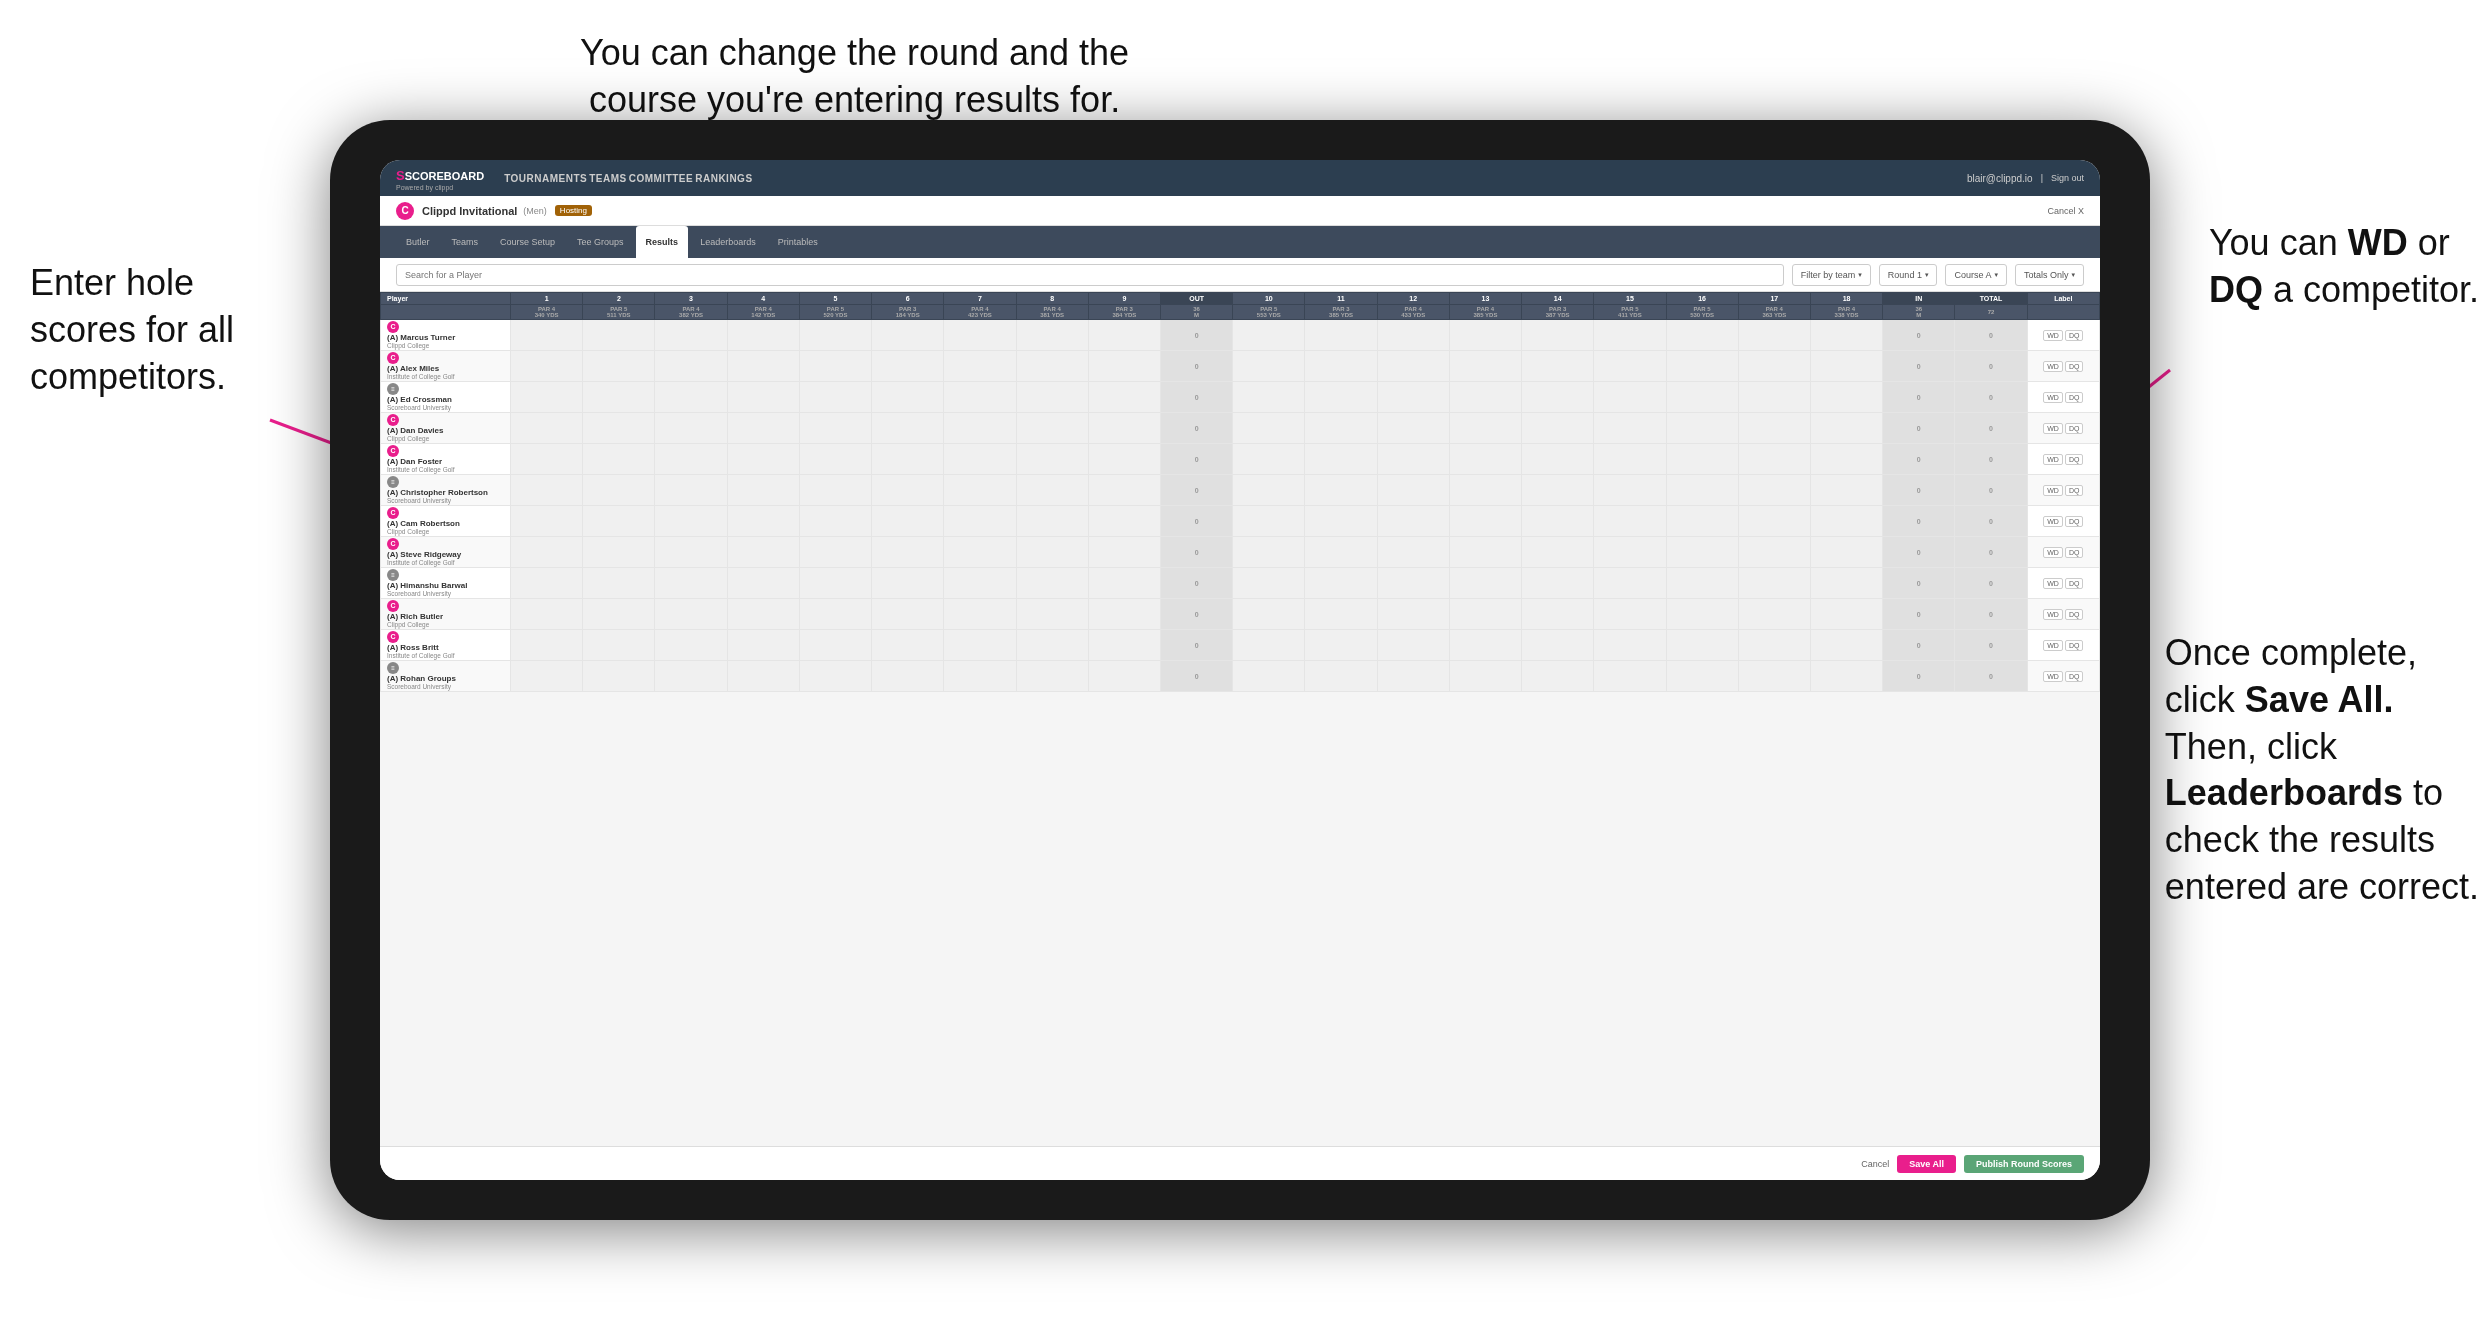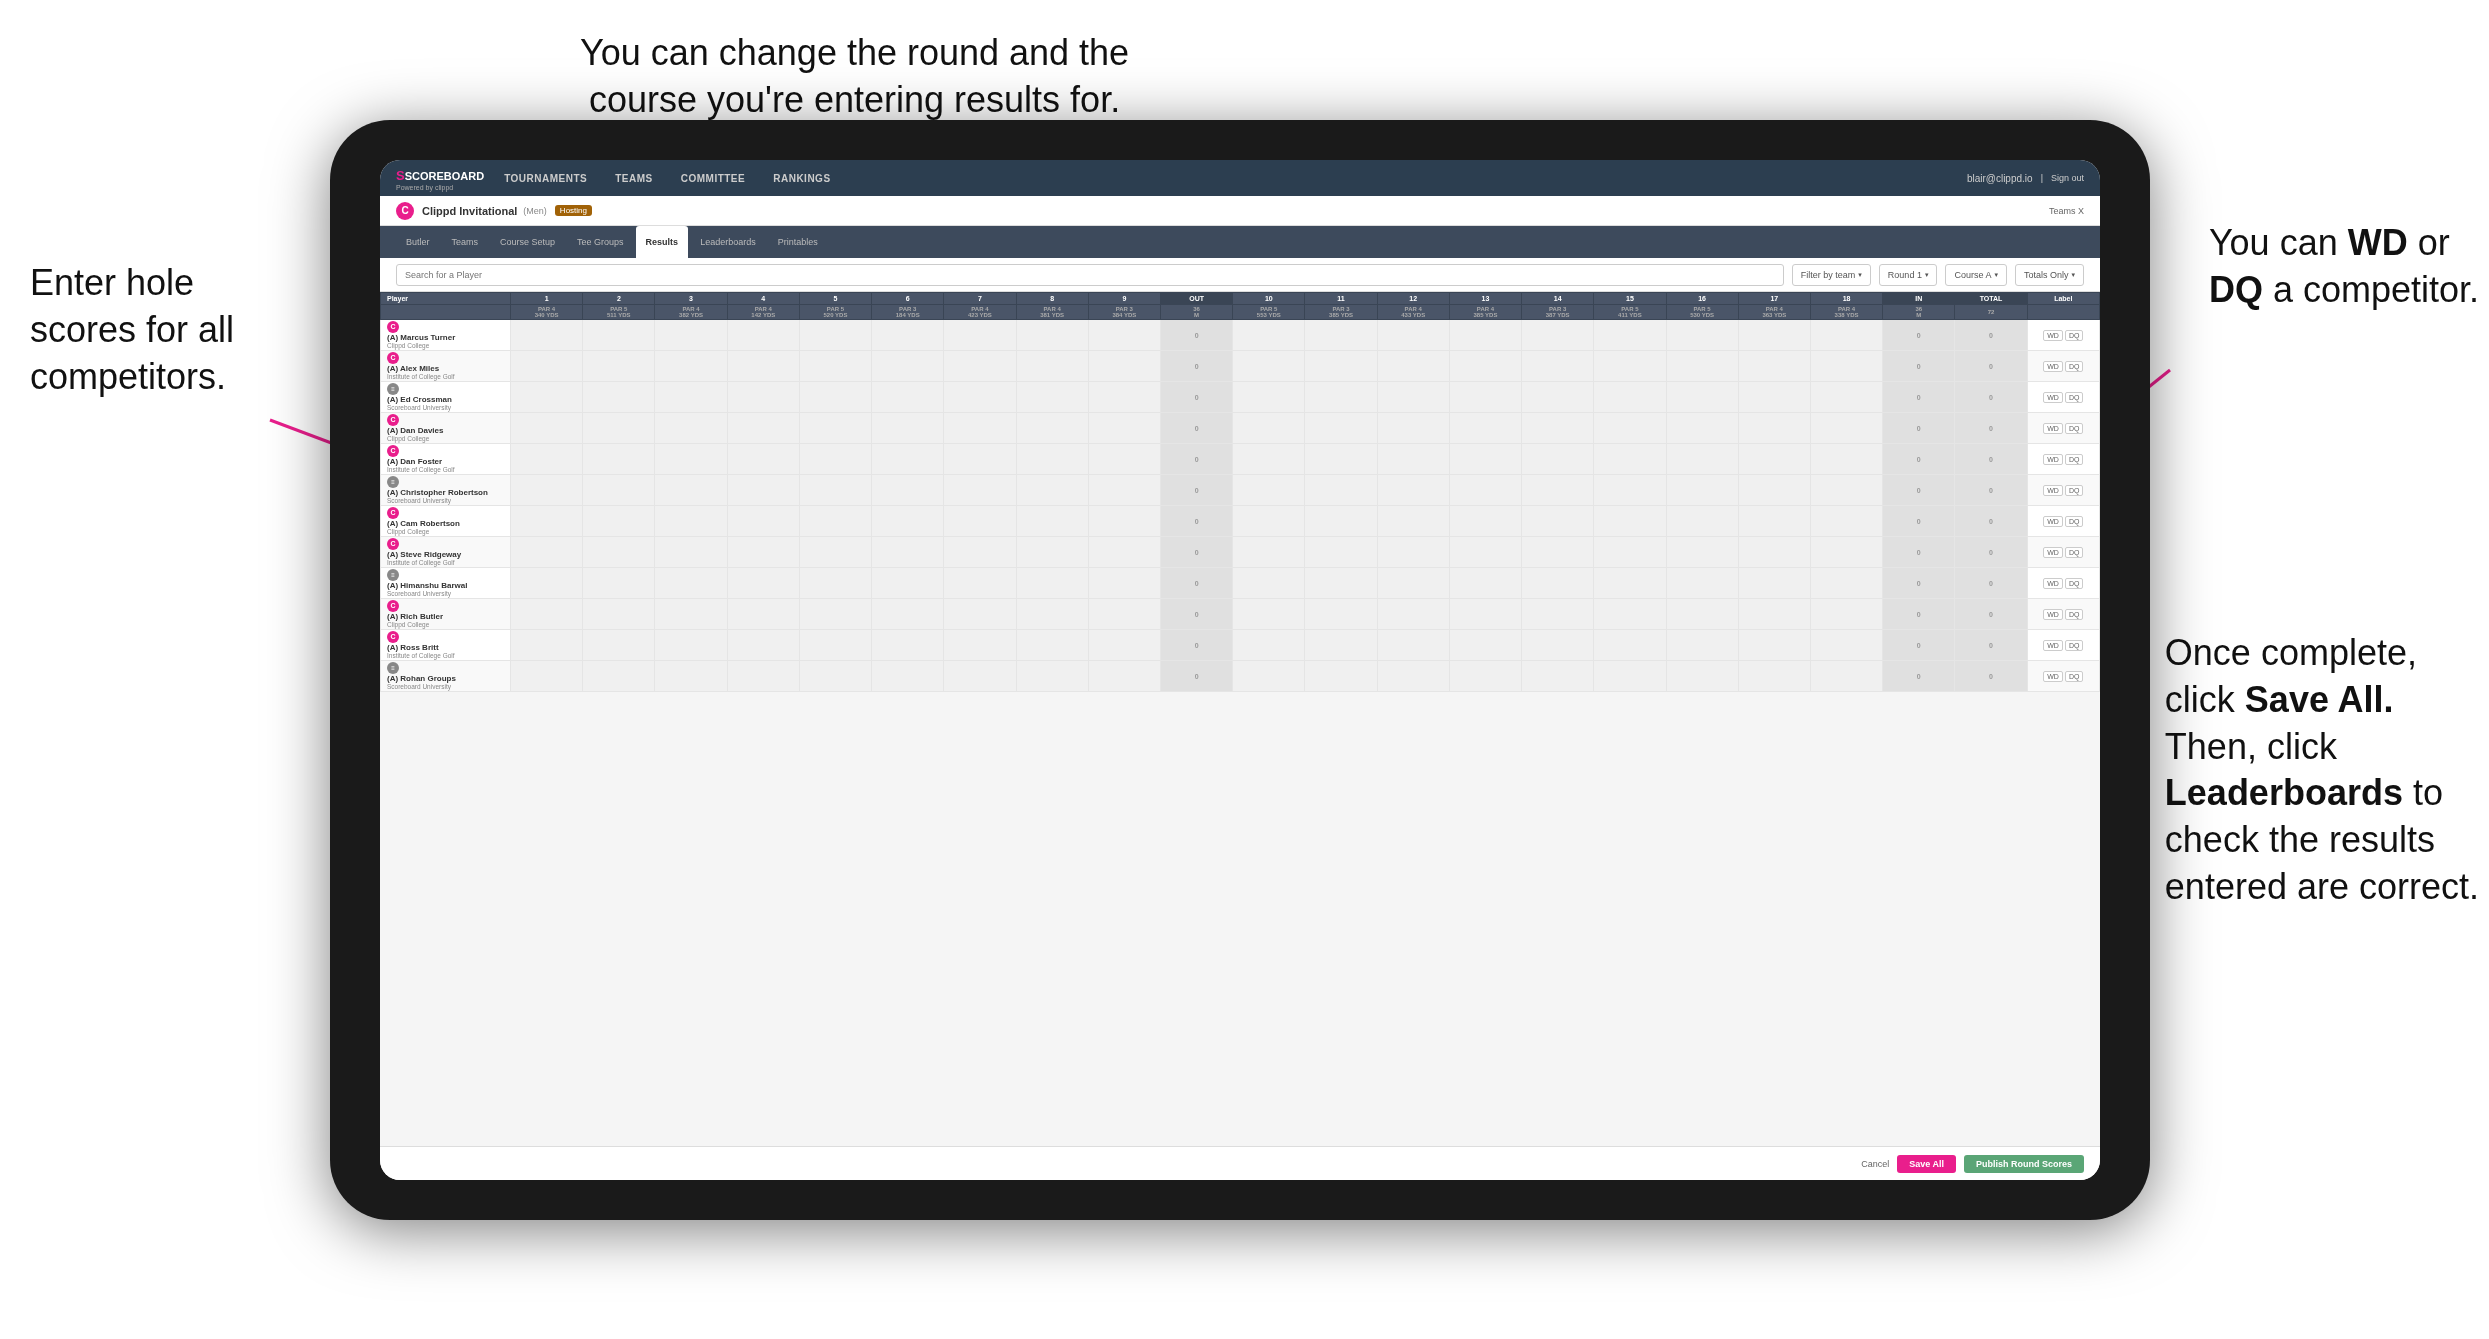--- a/index.html
+++ b/index.html
@@ -57,21 +57,21 @@
 
     .powered-by {
       color: #aaa;
       font-size: 7px;
       display: block;
     }
 
     .nav-links {
       display: flex;
       margin-left: 20px;
-      gap: 28px;
+      gap: 2px;
     }
 
     .nav-link {
       color: #ccc;
       font-size: 10px;
       text-decoration: none;
       font-weight: 600;
       letter-spacing: 0.5px;
     }
 
@@ -505,21 +505,21 @@
         <span style="color:#ccc;font-size:9px;">|</span>
         <span class="sign-out">Sign out</span>
       </div>
     </div>
 
     <div class="tournament-bar">
       <div class="tournament-logo">C</div>
       <span class="tournament-name">Clippd Invitational</span>
       <span class="tournament-sub">(Men)</span>
       <span class="hosting-badge">Hosting</span>
-      <span class="cancel-btn" style="margin-left:auto;">Teams X</span>
+      <span class="cancel-btn" style="margin-left:auto;">Cancel X</span>
     </div>
 
     <div class="sub-nav">
       <div class="sub-nav-tab">Butler</div>
       <div class="sub-nav-tab">Teams</div>
       <div class="sub-nav-tab">Course Setup</div>
       <div class="sub-nav-tab">Tee Groups</div>
       <div class="sub-nav-tab active">Results</div>
       <div class="sub-nav-tab">Leaderboards</div>
       <div class="sub-nav-tab">Printables</div>

